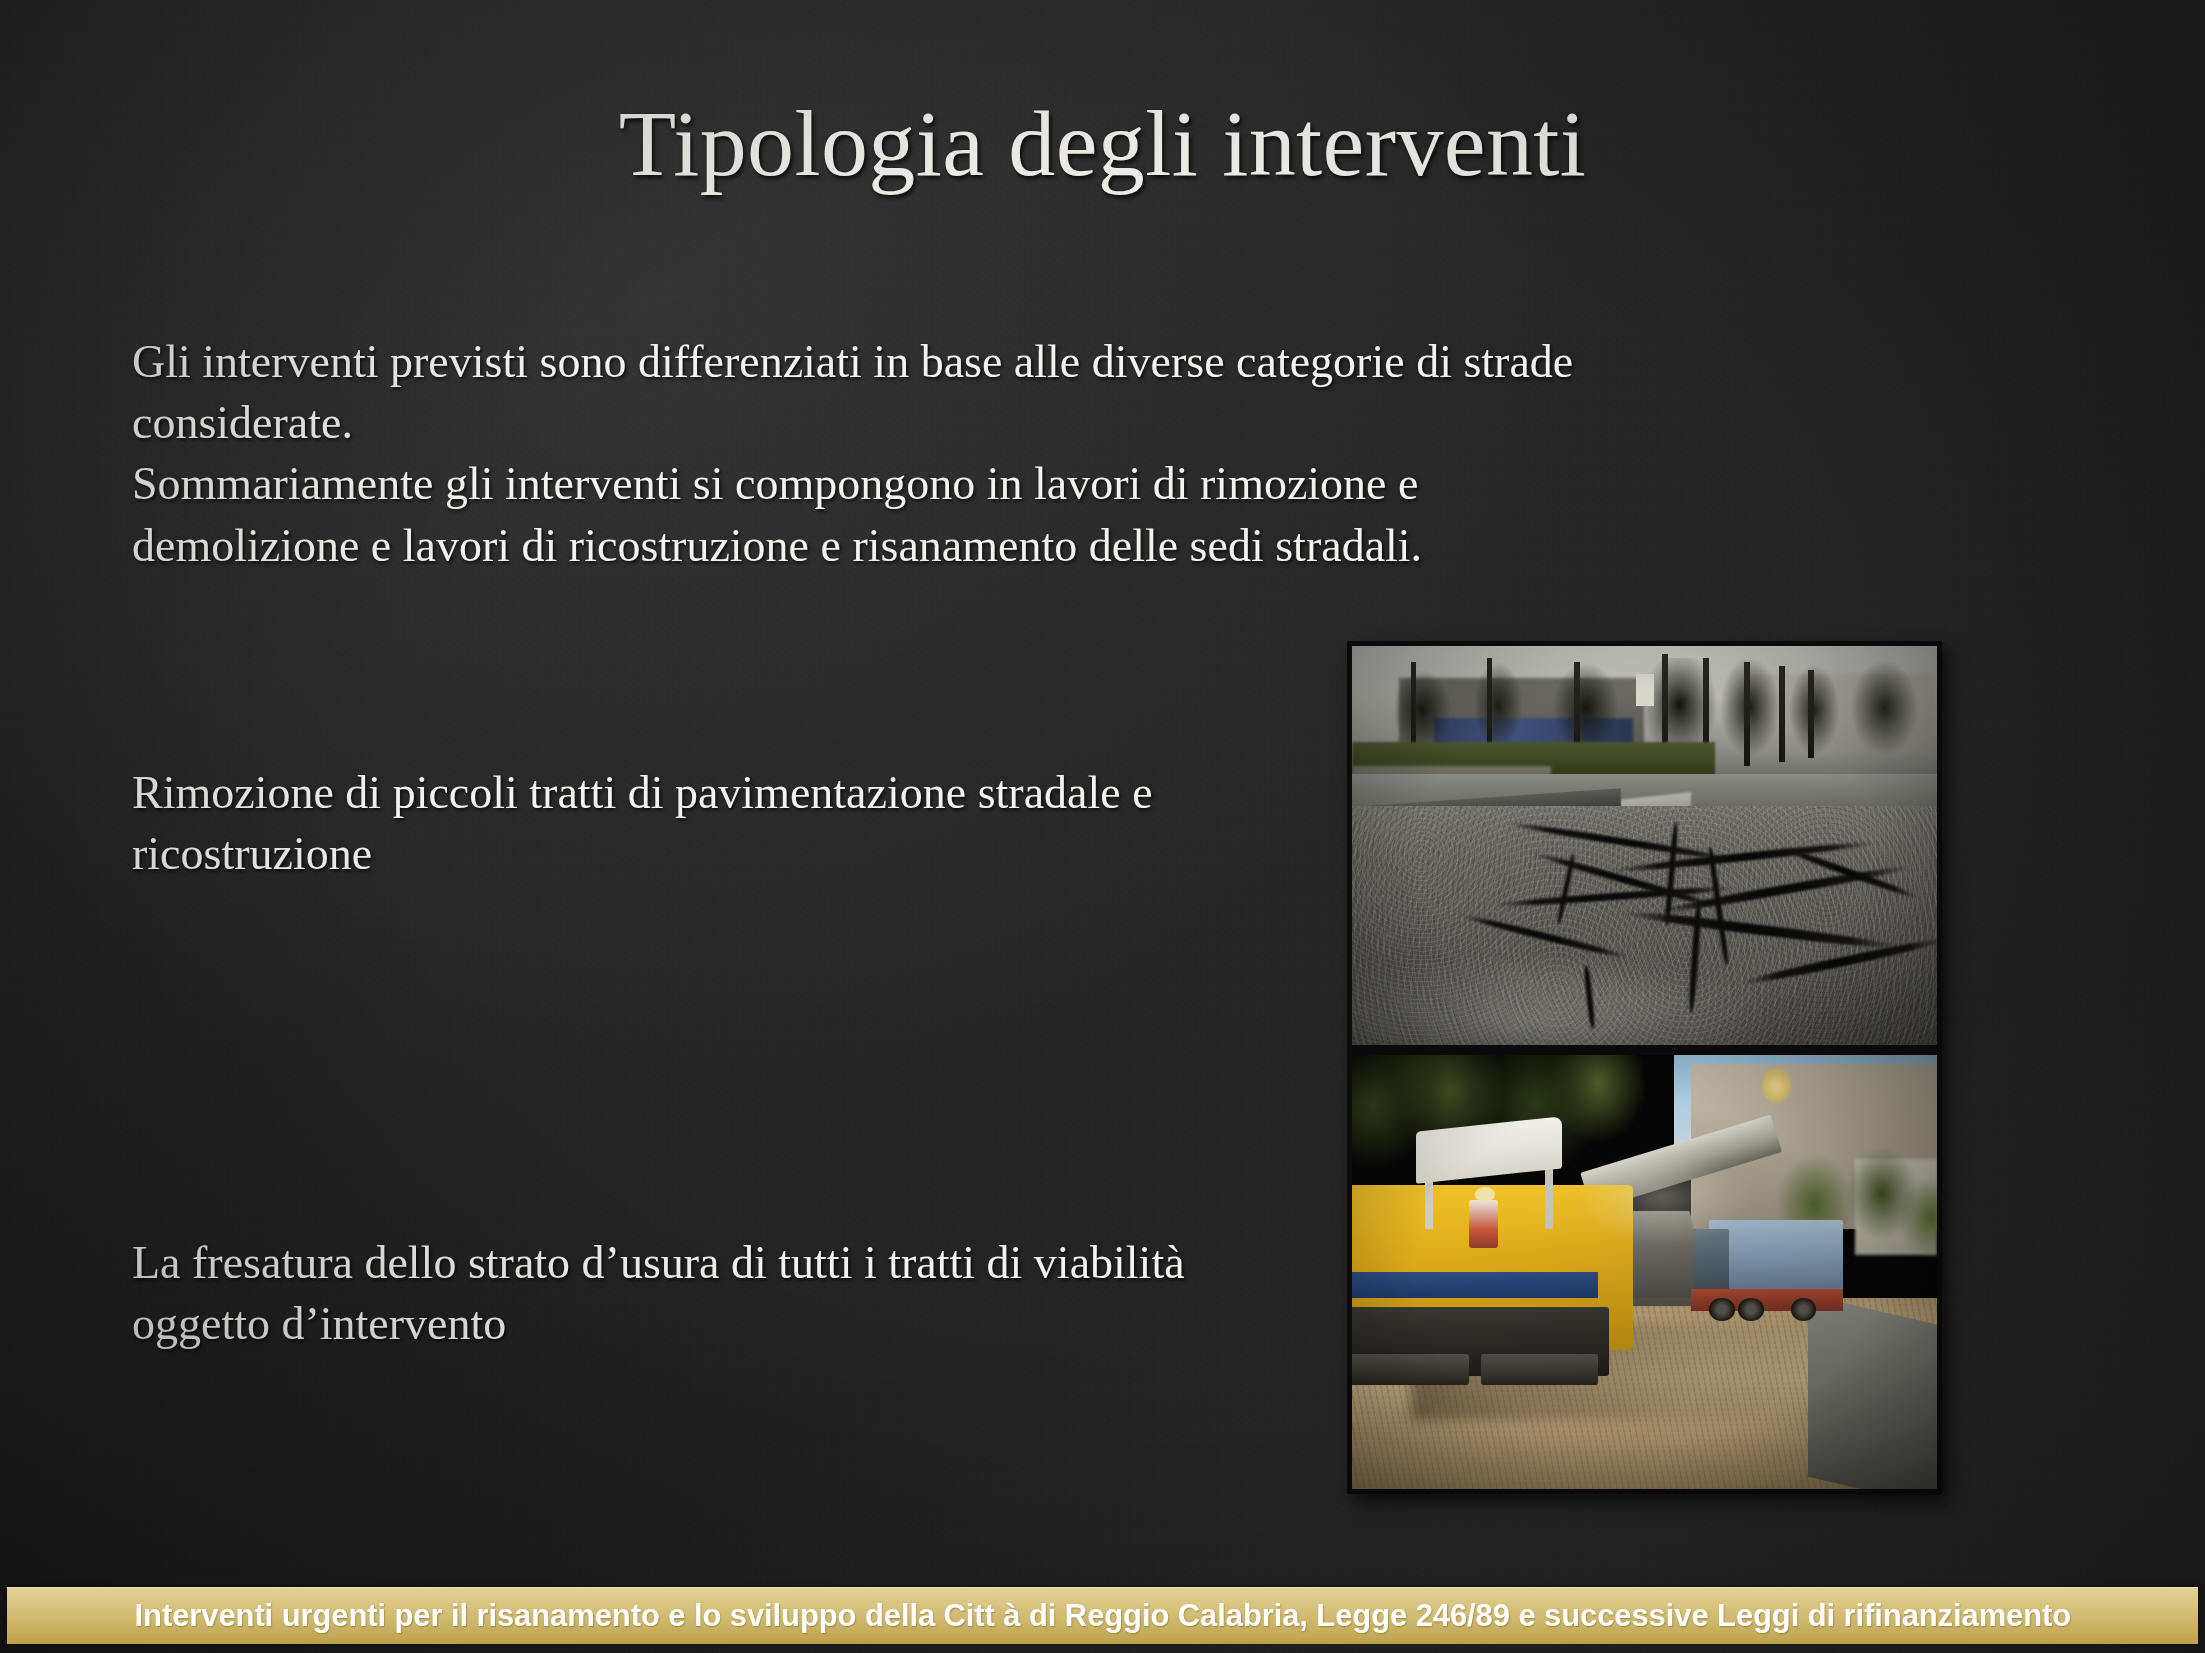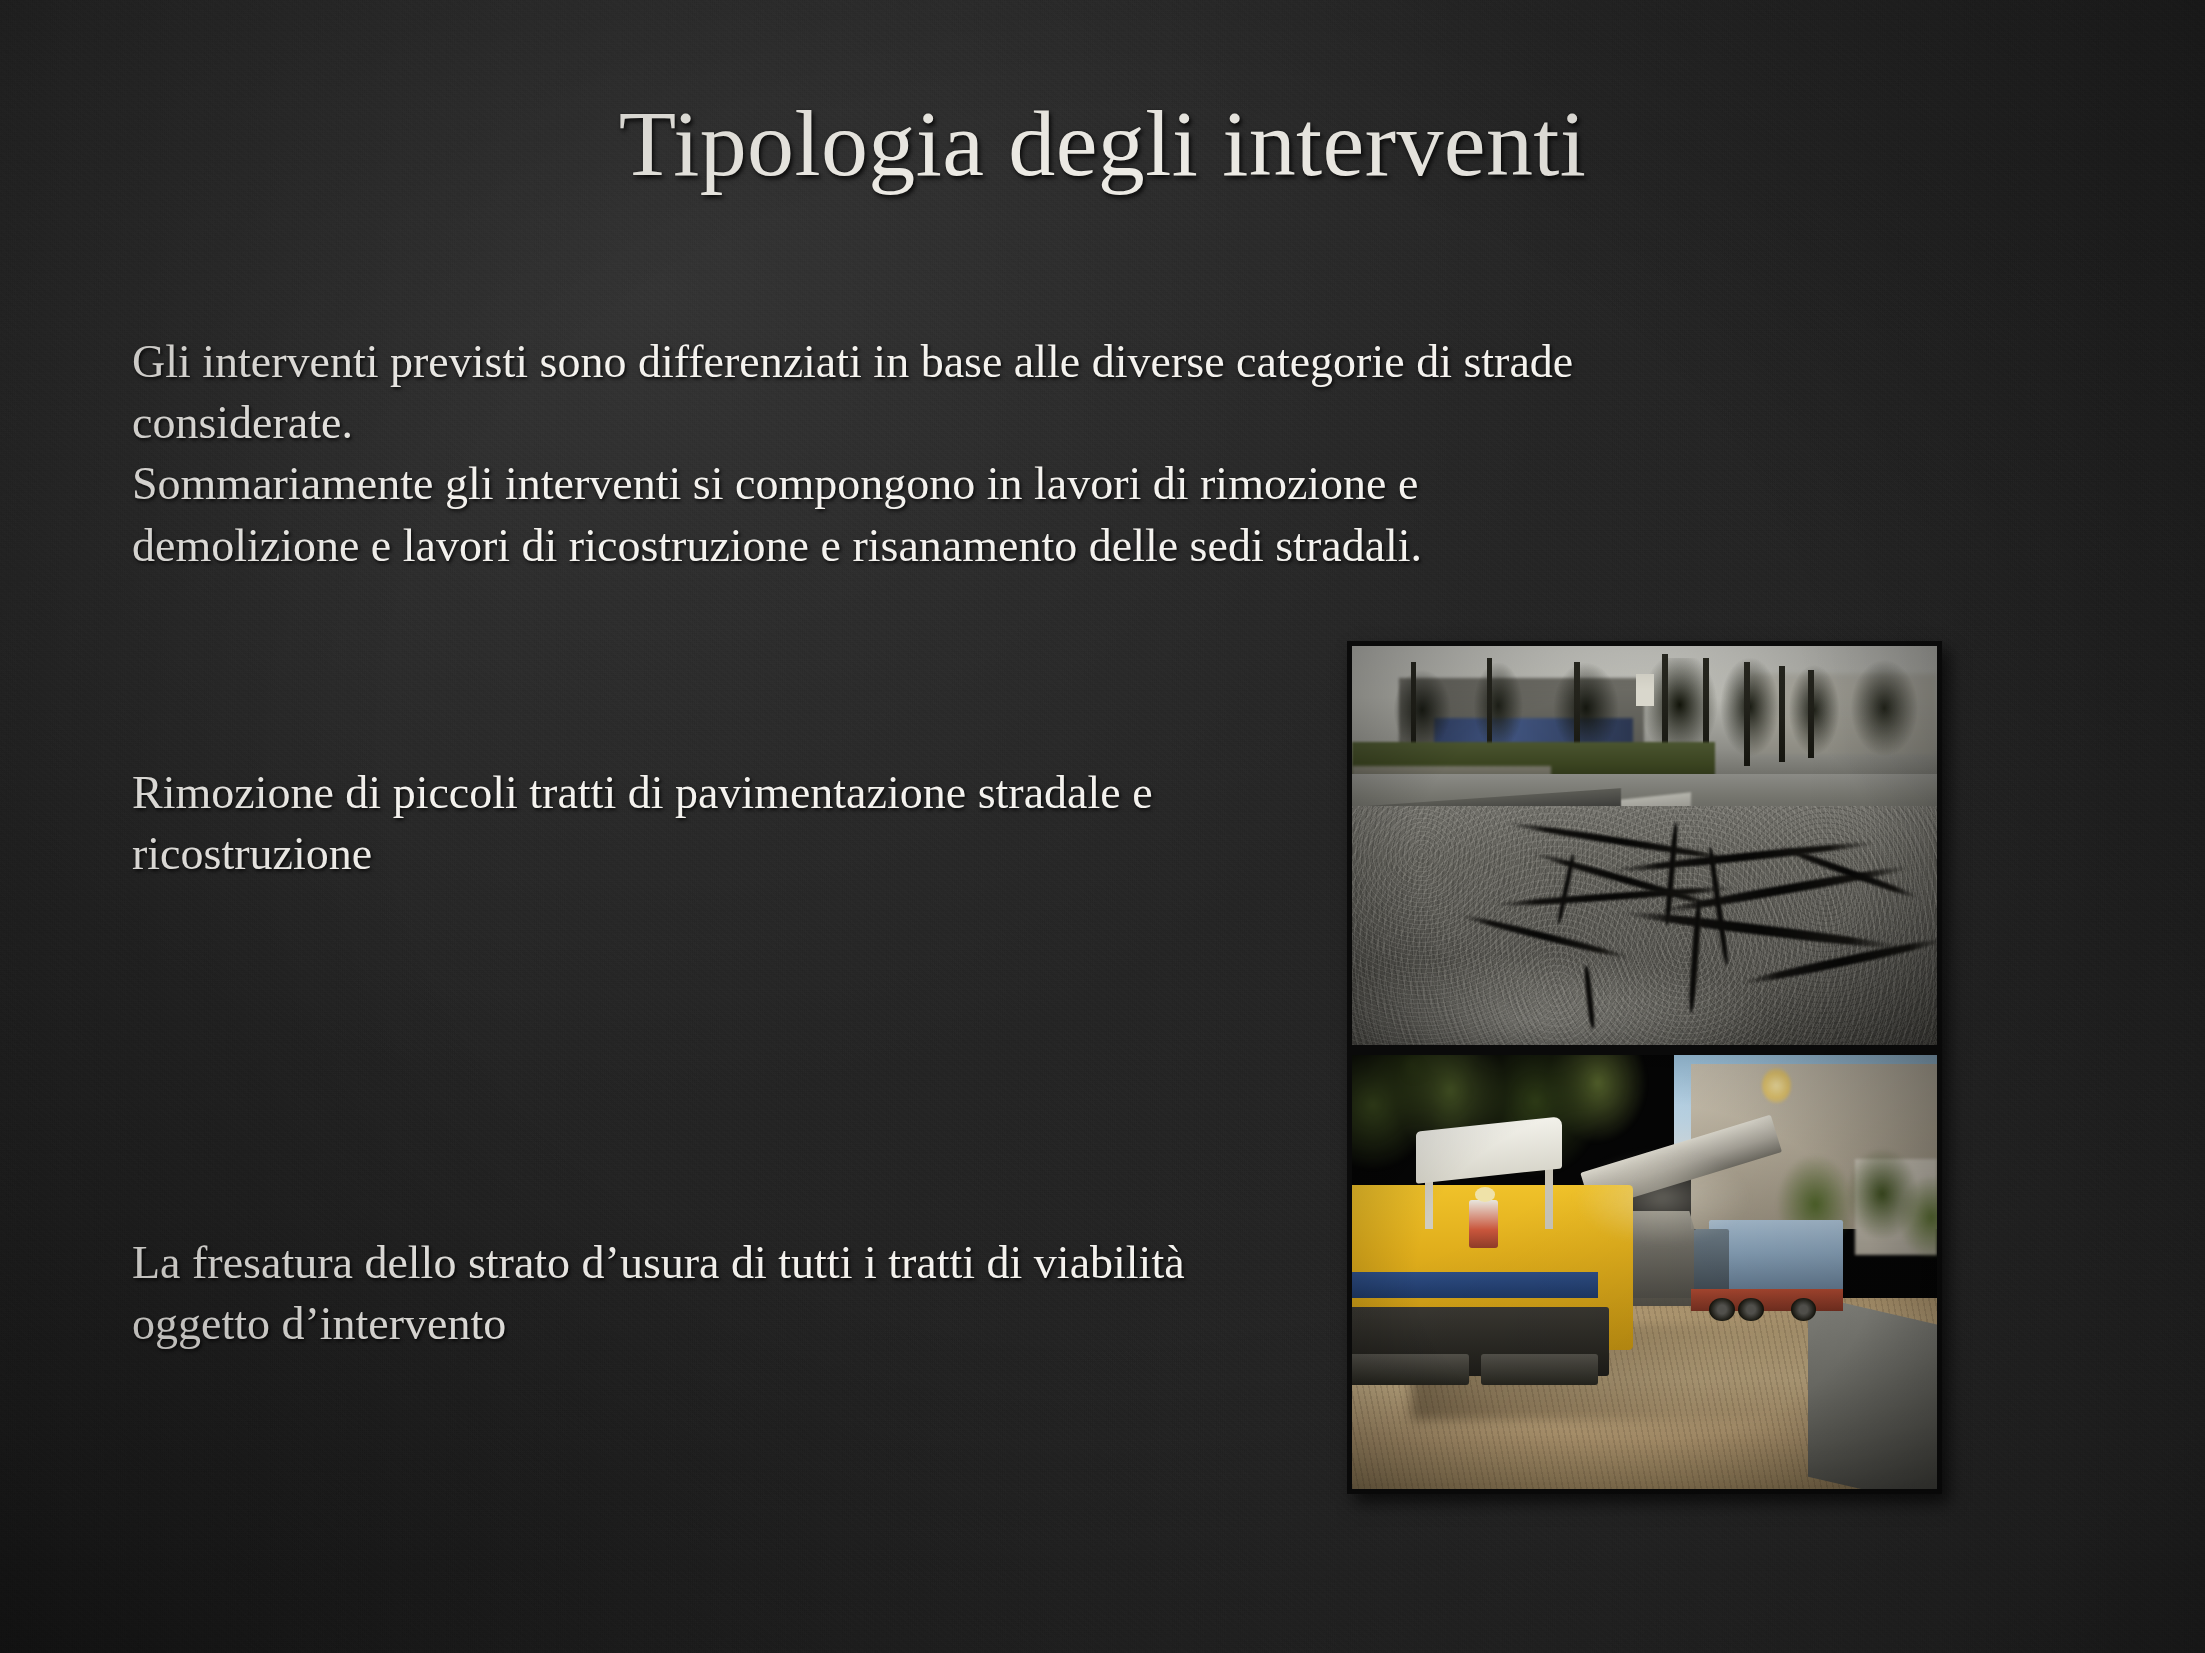--- a/index.html
+++ b/index.html
@@ -479,15 +479,18 @@
         <div class="p2-operator-helmet"></div>
         <div class="p2-dust"></div>
         <div class="ph-tone"></div>
       </div>
     </div>
 
   </div>
 
   <div id="vignette"></div>
 
+  <div id="footer-banner">
+    <span id="footer-text">Interventi urgenti per il risanamento e lo sviluppo della Citt à di Reggio Calabria, Legge 246/89 e successive Leggi di rifinanziamento</span>
+  </div>
 
 </div>
 
 
 </body></html>

